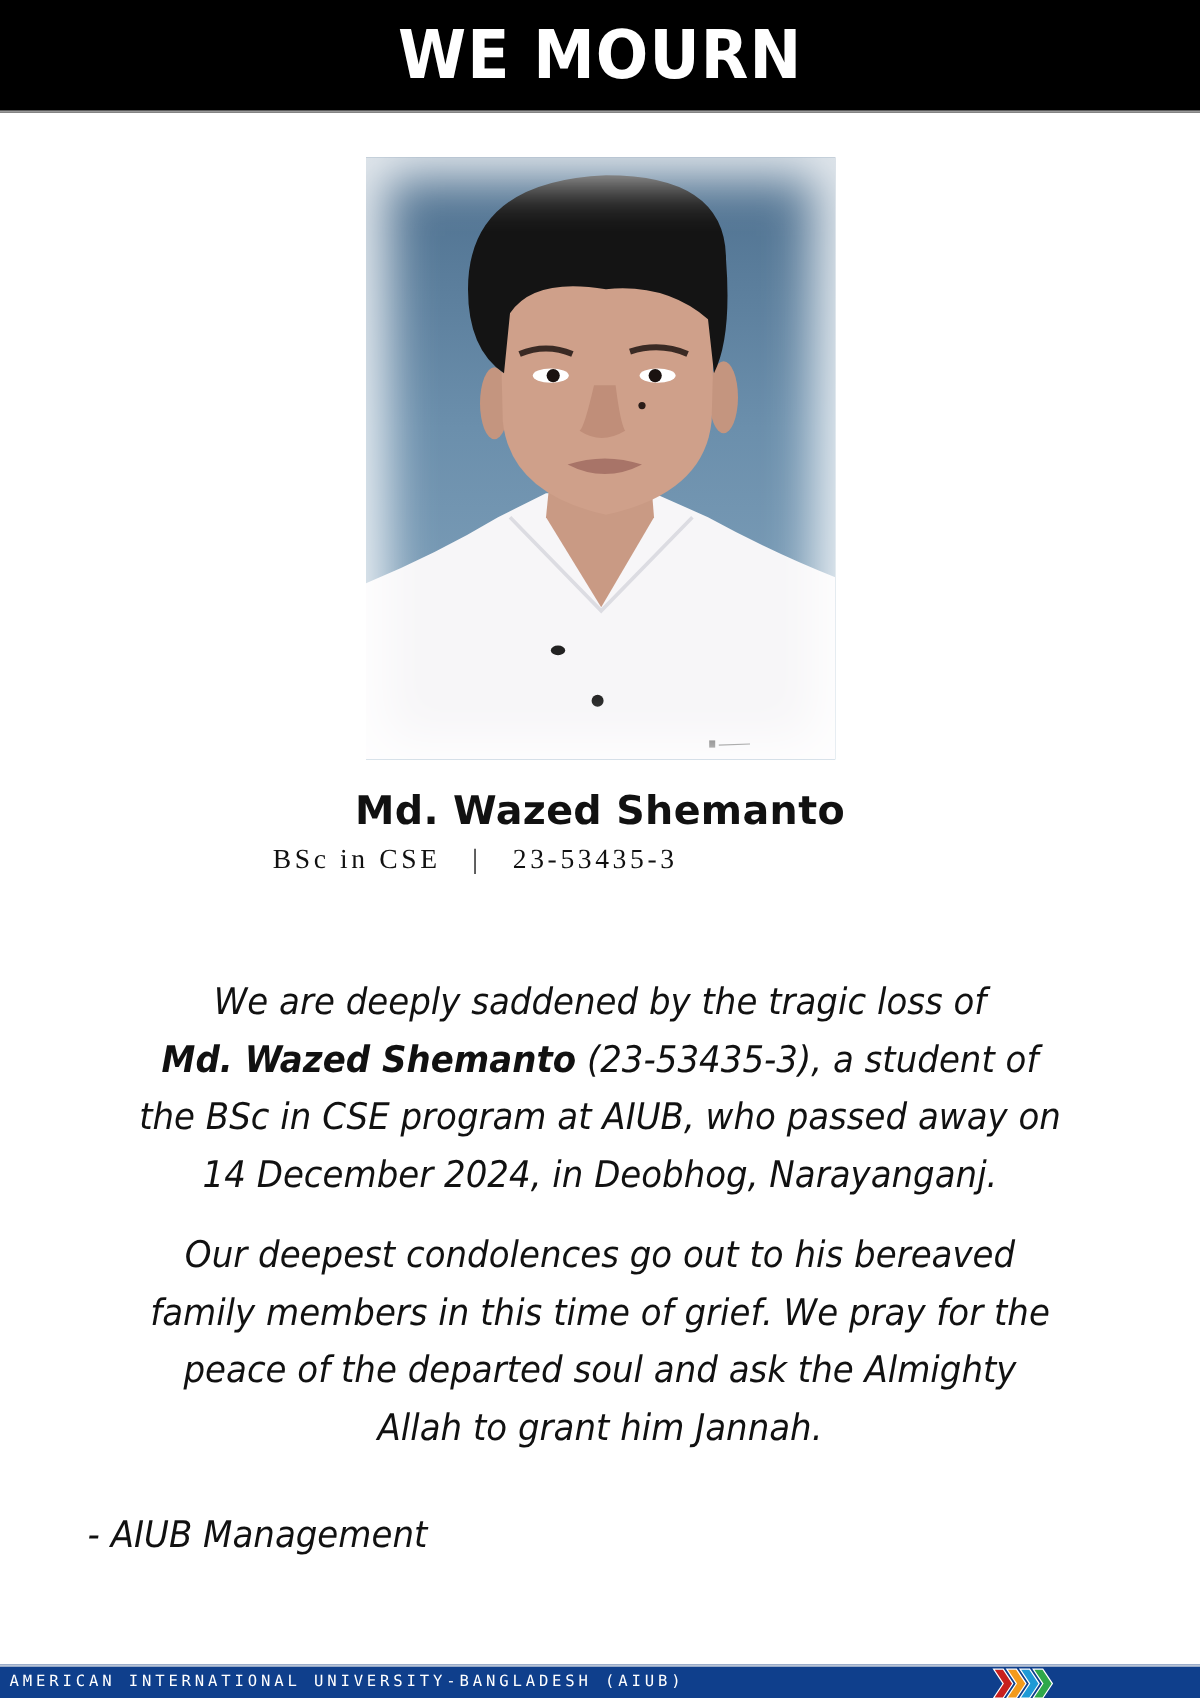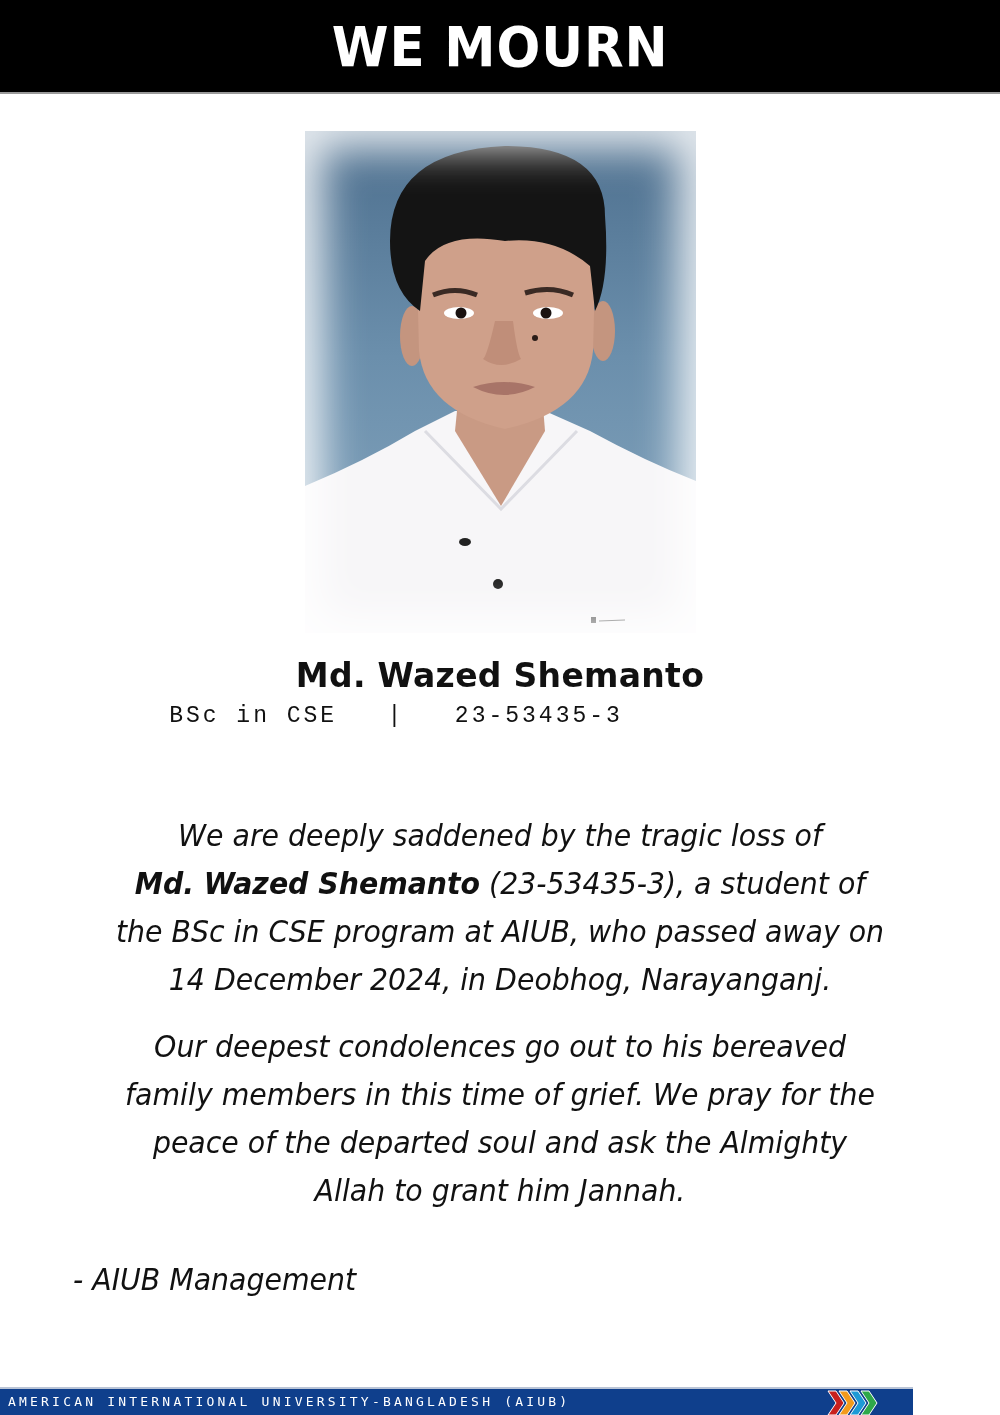--- a/index.html
+++ b/index.html
@@ -28,39 +28,39 @@
     box-shadow: inset 0 0 40px 18px rgba(255,255,255,0.85);
     pointer-events: none;
   }
   .name {
     position: absolute; left: 0; top: 656px; width: 1000px; text-align: center;
     font-family: "DejaVu Sans", sans-serif; font-weight: bold; font-size: 33px;
     color: #111; letter-spacing: 0.3px;
   }
   .program-line {
     position: absolute; left: 0; top: 703px; width: 792px; text-align: center;
-    font-family: Liberation Mono, monospace; font-size: 23px; color: #111;
+    font-family: Liberation Serif, serif; font-size: 23px; color: #111;
     letter-spacing: 3px; white-space: pre;
   }
   .body-text {
     position: absolute; left: 60px; width: 880px; text-align: center;
     font-family: "DejaVu Sans", sans-serif; font-style: italic; font-size: 30.5px;
     line-height: 48px; color: #111;
     transform: scaleX(0.93); transform-origin: center top;
   }
   .para1 { top: 812px; }
   .para2 { top: 1023px; }
   .body-text b { font-weight: bold; }
   .signature {
     position: absolute; left: 73px; top: 1262px;
     font-family: "DejaVu Sans", sans-serif; font-style: italic; font-size: 30.5px;
     color: #111; transform: scaleX(0.93); transform-origin: left top;
   }
   .footer {
-    position: absolute; left: 0; top: 1387px; width: 913px; height: 28px;
+    position: absolute; left: 0; top: 1387px; width: 1000px; height: 28px;
     background: #0f3f8c; border-top: 2px solid #b9c4d6; box-sizing: border-box;
   }
   .footer-text {
     position: absolute; left: 8px; top: 4px; color: #ffffff;
     font-family: "DejaVu Sans Mono", monospace; font-size: 13px; letter-spacing: 3.2px;
     line-height: 18px;
   }
   .footer-logo { position: absolute; left: 826px; top: 1px; }
 </style>
 </head>

